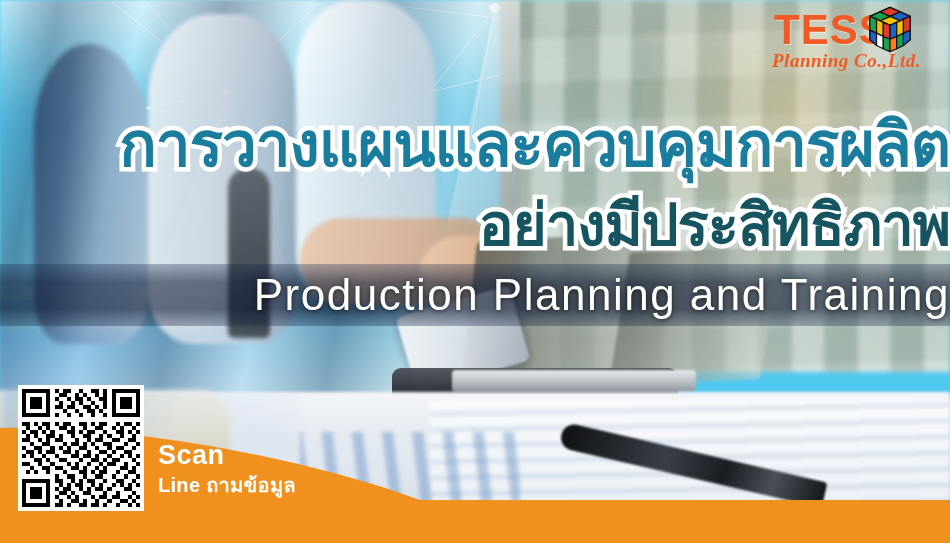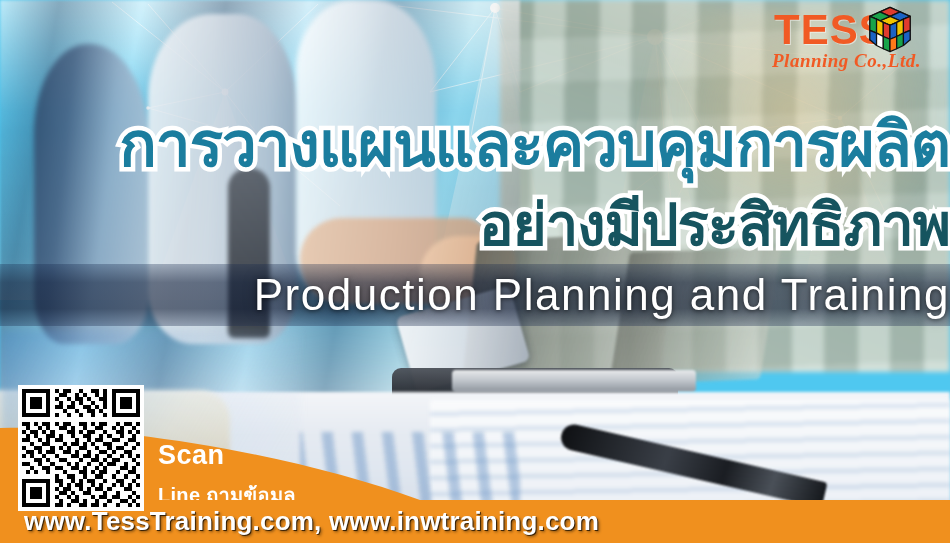--- a/index.html
+++ b/index.html
@@ -228,21 +228,21 @@
     letter-spacing:.2px;
     text-shadow:1px 1px 0 rgba(0,0,0,.65), 2px 2px 3px rgba(0,0,0,.45);
   }
   .scanwrap { position:absolute; left:158px; top:442px; width:240px; height:56px; }
   .scan1 {
     font-size:27px; font-weight:bold; color:#ffffff; line-height:27px;
     letter-spacing:.5px;
   }
   .scan2 {
     font-size:20px; font-weight:bold; color:#ffffff; line-height:24px;
-    letter-spacing:.3px; margin-top:14px;
+    letter-spacing:.3px; margin-top:4px;
   }
 
   
   .qr {
     position:absolute; left:18px; top:385px; width:126px; height:126px;
     background:#ffffff; padding:4px;
   }
   .qr svg { display:block; width:118px; height:118px; }
 </style>
 </head>
@@ -359,23 +359,20 @@
 
   <svg class="orangewedge" viewBox="0 0 950 143" preserveAspectRatio="none">
     <path d="M0 28 C 120 24, 300 56, 420 100 L 950 100 L 950 143 L 0 143 Z" fill="#F0901E"></path>
   </svg>
 
   <div class="scanwrap">
     <div class="scan1">Scan</div>
     <div class="scan2">Line ถามข้อมูล</div>
   </div>
 
-  <div class="urlbar">
-    <div class="urltext">www.TessTraining.com, www.inwtraining.com</div>
-  </div>
 
   <div class="qr">
     <svg viewBox="0 0 29 29" shape-rendering="crispEdges">
       <rect width="29" height="29" fill="#fff"></rect>
       <g fill="#000">
         <rect x="0" y="0" width="7" height="1"></rect>
           <rect x="0" y="6" width="7" height="1"></rect>
         <rect x="0" y="0" width="1" height="7"></rect>
           <rect x="6" y="0" width="1" height="7"></rect>
         <rect x="2" y="2" width="3" height="3"></rect>

